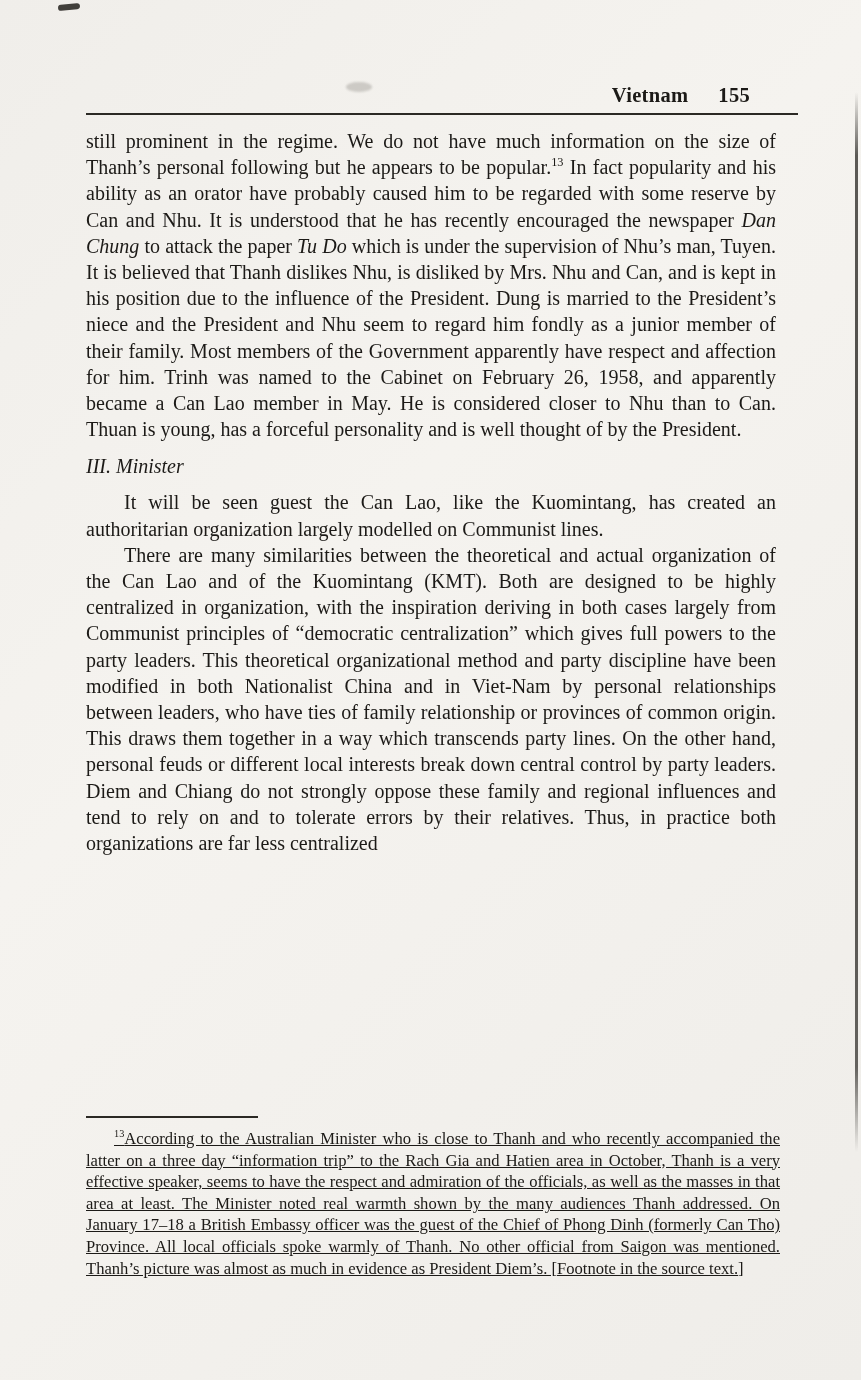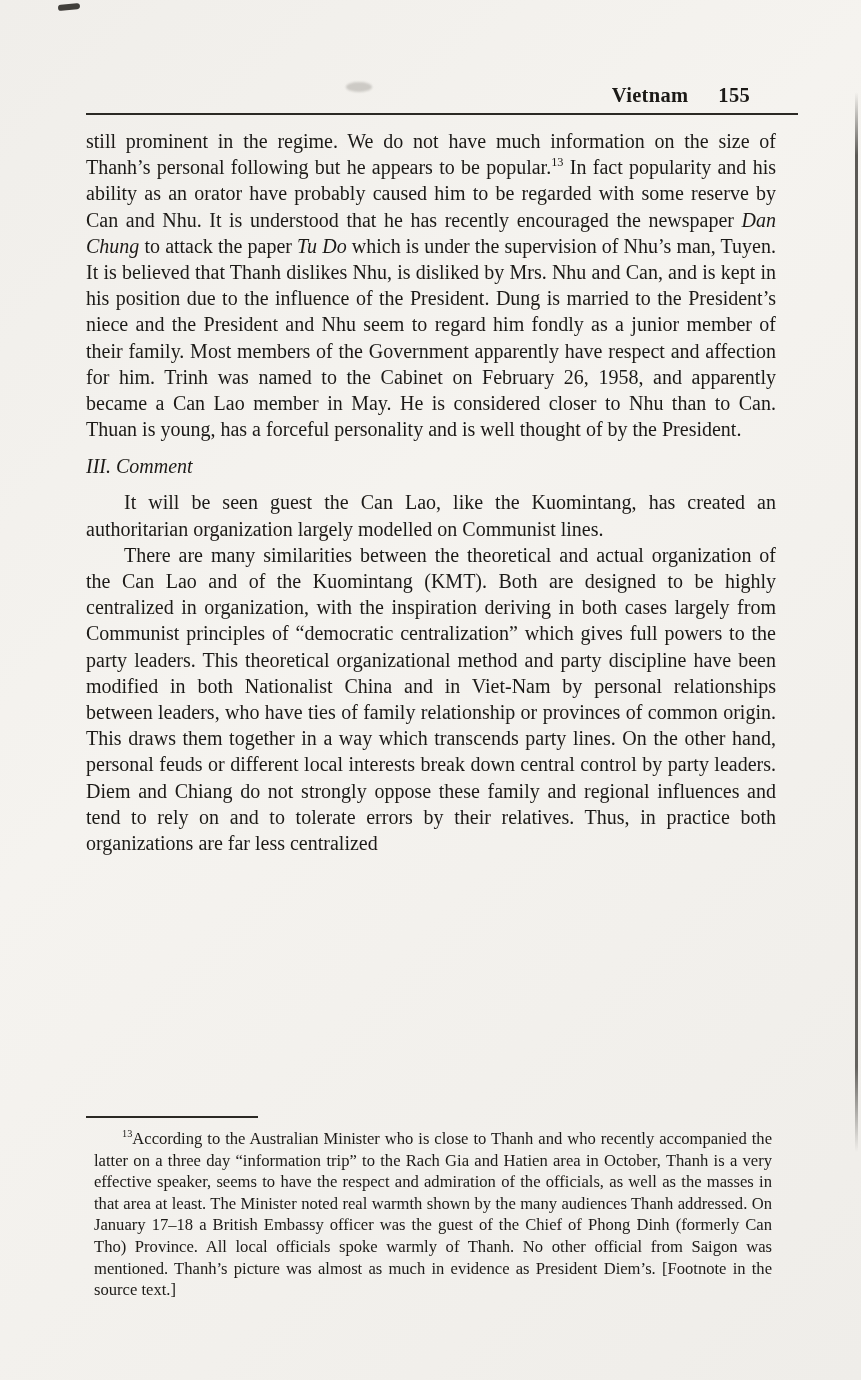--- a/index.html
+++ b/index.html
@@ -73,25 +73,26 @@
     left: 86px;
     width: 694px;
   }
   .footnote-rule {
     width: 172px;
     height: 2px;
     background: #2b2924;
     margin-bottom: 10px;
   }
   .footnote {
-    margin: 8px;
+    margin: 0;
     font-size: 16.6px;
     line-height: 21.6px;
     text-align: justify;
     text-indent: 28px;
+    text-decoration: underline;
   }
   
   .scan-edge {
     position: absolute;
     top: 92px;
     right: 3px;
     width: 3px;
     height: 1060px;
     background: linear-gradient(to bottom,
       rgba(40,38,34,0) 0%,
@@ -130,21 +131,21 @@
 
   <header class="page-header">
     <span class="header-title">Vietnam</span><span class="header-page-number">155</span>
   </header>
   <div class="header-rule"></div>
 
   <main class="body-text">
     <p class="para"><span>still prominent in the regime. We do not have much information on the size of Thanh’s personal following but he appears to be popular.</span><sup class="fn-ref">13</sup><span> In fact popularity and his ability as an orator have probably caused him to be regarded with some reserve by Can and Nhu. It is understood that he has recently encouraged the newspaper </span><em class="work-title">Dan Chung</em><span> to attack the paper </span><em class="work-title">Tu Do</em><span> which is under the supervision of Nhu’s man, Tuyen. It is believed that Thanh dislikes Nhu, is disliked by Mrs. Nhu and Can, and is kept in his position due to the influence of the President. Dung is married to the President’s niece and the President and Nhu seem to regard him fondly as a junior member of their family. Most members of the Government apparently have respect and affection for him. Trinh was named to the Cabinet on February 26, 1958, and apparently became a Can Lao member in May. He is considered closer to Nhu than to Can. Thuan is young, has a forceful personality and is well thought of by the President.</span></p>
 
 
-    <h3 class="section-heading">III. Comment</h3>
+    <h3 class="section-heading">III. Minister</h3>
 
     <p class="para indent">It will be seen guest the Can Lao, like the Kuomintang, has created an authoritarian organization largely modelled on Communist lines.</p>
 
     <p class="para indent">There are many similarities between the theoretical and actual organization of the Can Lao and of the Kuomintang (KMT). Both are designed to be highly centralized in organization, with the inspiration deriving in both cases largely from Communist principles of “democratic centralization” which gives full powers to the party leaders. This theoretical organizational method and party discipline have been modified in both Nationalist China and in Viet-Nam by personal relationships between leaders, who have ties of family relationship or provinces of common origin. This draws them together in a way which transcends party lines. On the other hand, personal feuds or different local interests break down central control by party leaders. Diem and Chiang do not strongly oppose these family and regional influences and tend to rely on and to tolerate errors by their relatives. Thus, in practice both organizations are far less centralized</p>
   </main>
 
   <footer class="footnote-area">
     <div class="footnote-rule"></div>
     <p class="footnote"><sup class="fn-ref">13</sup><span>According to the Australian Minister who is close to Thanh and who recently accompanied the latter on a three day “information trip” to the Rach Gia and Hatien area in October, Thanh is a very effective speaker, seems to have the respect and admiration of the officials, as well as the masses in that area at least. The Minister noted real warmth shown by the many audiences Thanh addressed. On January 17–18 a British Embassy officer was the guest of the Chief of Phong Dinh (formerly Can Tho) Province. All local officials spoke warmly of Thanh. No other official from Saigon was mentioned. Thanh’s picture was almost as much in evidence as President Diem’s. [Footnote in the source text.]</span></p>
   </footer>

